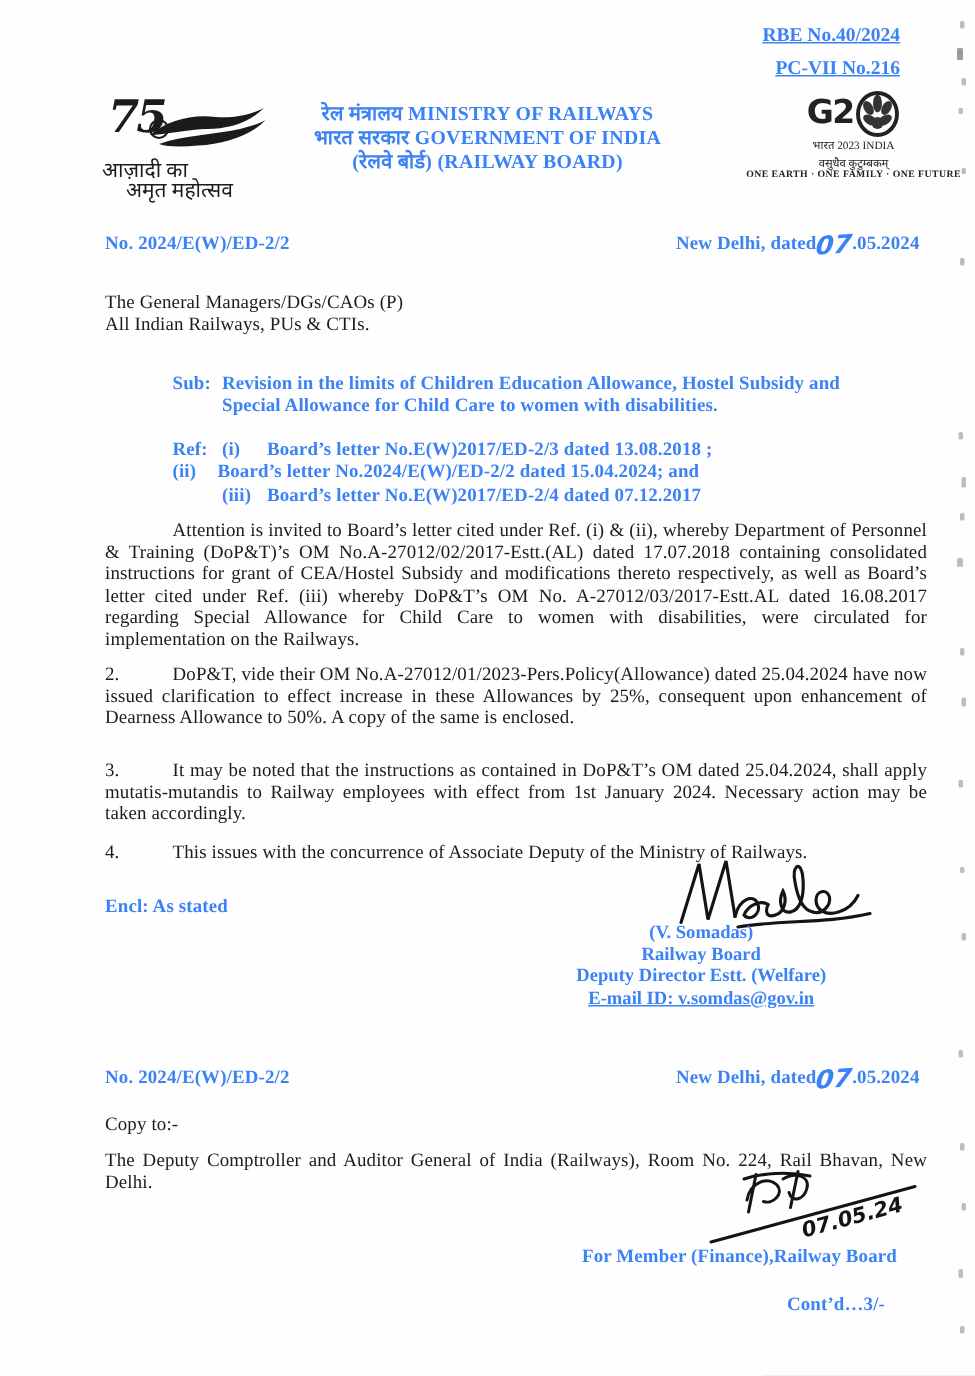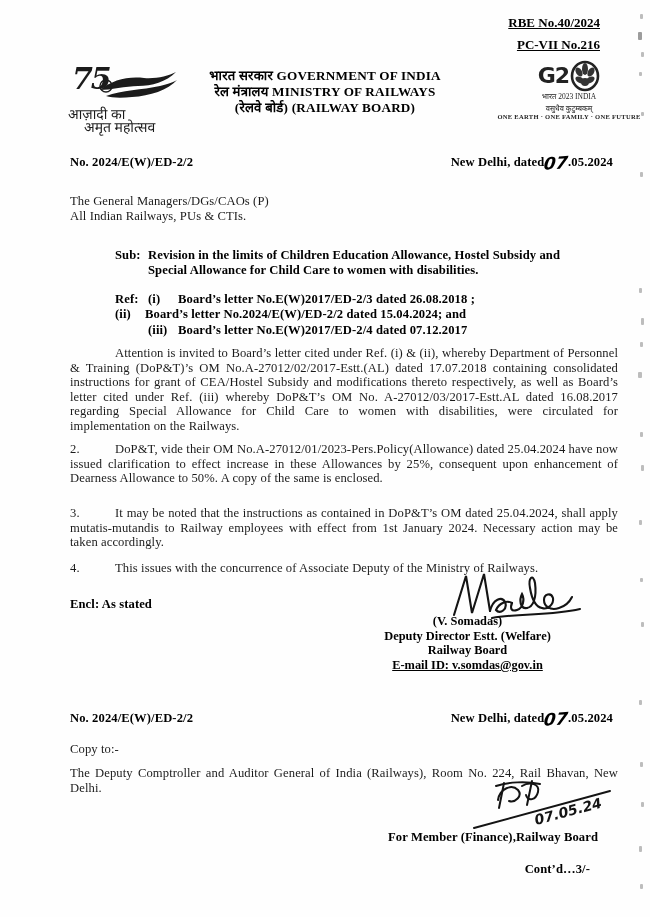--- a/index.html
+++ b/index.html
@@ -6,21 +6,21 @@
   .page{
     position:relative;
     width:650px;height:917px;
     margin:0 auto;
     background:#fefefe;
     font-family:"Liberation Serif", serif;
     color:#1b1b1b;
     overflow:hidden;
   }
   .abs{position:absolute;}
-  .b{font-weight:700;color:#000000;}
+  .b{font-weight:700;color:#3b82f6;}
   .u{text-decoration:underline;}
   .just{text-align:justify;}
   .ctr{text-align:center;}
   .rt{text-align:right;}
   .body-text{font-size:12.6px;line-height:14.6px;letter-spacing:.1px;}
   .para-num{display:inline-block;width:45px;font-size:12.6px;}
   .indent1{ text-indent:45px; }
   .refnos{font-size:13px;line-height:22px;}
   .hdr{font-size:13.2px;line-height:16px;letter-spacing:.2px;}
   .handwrit{
@@ -63,22 +63,22 @@
         <path d="M2 20 C14 10 30 6 46 8 C58 9 70 6 78 2 C68 12 54 16 40 16 C28 16 12 20 2 20 Z" fill="#1b1b1b"></path>
         <path d="M8 26 C24 20 44 20 62 16 C70 14 76 12 79 10 C70 20 52 26 34 27 C24 28 14 28 8 26 Z" fill="#1b1b1b"></path>
         <circle cx="8" cy="16" r="6" fill="none" stroke="#1b1b1b" stroke-width="1.4"></circle>
       </svg>
     </div>
     <div style="font-size:14px;">आज़ादी का</div>
     <div style="font-size:14px;padding-left:16px;">अमृत महोत्सव</div>
   </div>
 
   <div class="abs hdr b ctr" style="top:68px;left:190px;width:270px;">
+    <div>रेल मंत्रालय MINISTRY OF RAILWAYS</div>
     <div>भारत सरकार GOVERNMENT OF INDIA</div>
-    <div>रेल मंत्रालय MINISTRY OF RAILWAYS</div>
     <div>(रेलवे बोर्ड) (RAILWAY BOARD)</div>
   </div>
 
   <div class="abs ctr" style="top:60px;left:495px;width:148px;">
     <div style="display:flex;align-items:center;justify-content:center;">
       <span class="g20main">G2</span>
       <svg width="30" height="32" viewBox="0 0 30 32" style="margin-left:1px;">
         <ellipse cx="15" cy="16" rx="13" ry="14" fill="none" stroke="#222" stroke-width="2.6"></ellipse>
         <g fill="#333">
           <ellipse cx="15" cy="9" rx="3" ry="6"></ellipse>
@@ -106,21 +106,21 @@
   </div>
 
   <div class="abs b body-text" style="top:248px;left:115px;width:475px;">
     <span class="abs" style="left:0;top:0;">Sub:</span>
     <div style="margin-left:33px;width:420px;">Revision in the limits of Children Education Allowance, Hostel Subsidy and Special Allowance for Child Care to women with disabilities.</div>
   </div>
 
   <div class="abs b body-text" style="top:292px;left:115px;width:475px;line-height:15.4px;">
     <span class="abs" style="left:0;top:0;">Ref:</span>
     <div style="margin-left:33px;position:relative;">
-      <span style="display:inline-block;width:30px;">(i)</span><span>Board’s letter No.E(W)2017/ED-2/3  dated 26.08.2018 ;</span>
+      <span style="display:inline-block;width:30px;">(i)</span><span>Board’s letter No.E(W)2017/ED-2/3  dated 13.08.2018 ;</span>
     </div>
     <div style="position:relative;">
       <span style="display:inline-block;width:30px;">(ii)</span><span>Board’s letter No.2024/E(W)/ED-2/2  dated 15.04.2024; and</span>
     </div>
     <div style="margin-left:33px;position:relative;">
       <span style="display:inline-block;width:30px;">(iii)</span><span>Board’s letter No.E(W)2017/ED-2/4   dated 07.12.2017</span>
     </div>
   </div>
 
   <div class="abs body-text just indent1" style="top:346px;left:70px;width:548px;">Attention is invited to Board’s letter cited under Ref. (i) &amp; (ii), whereby Department of Personnel &amp; Training (DoP&amp;T)’s OM No.A-27012/02/2017-Estt.(AL) dated 17.07.2018 containing  consolidated instructions for grant of CEA/Hostel Subsidy and modifications thereto respectively, as well as Board’s letter cited under Ref. (iii) whereby DoP&amp;T’s OM No. A-27012/03/2017-Estt.AL  dated 16.08.2017 regarding Special Allowance for Child Care to women with disabilities, were circulated for implementation on the Railways.</div>
@@ -145,22 +145,22 @@
       <path d="M42 41 C45 29 54 26 57 32 C60 39 52 45 48 40 C51 33 59 30 64 33"></path>
       <path d="M64 33 C62 38 63 42 69 40 C75 38 77 30 74 24 C71 30 72 39 79 38"></path>
       <path d="M79 38 C85 37 89 28 87 13 C85 3 80 8 82 18 C84 30 88 37 94 38"></path>
       <path d="M94 38 C100 40 106 34 105 28 C103 22 96 24 96 30 C96 36 102 41 111 38 C118 36 122 31 124 27"></path>
       <path d="M44 48 C72 43 102 46 132 39"></path>
     </g>
   </svg>
 
   <div class="abs b sig-lines ctr" style="top:614px;left:345px;width:245px;">
     <div>(V. Somadas)</div>
+    <div>Railway Board</div>
     <div>Deputy Director Estt. (Welfare)</div>
-    <div>Railway Board</div>
     <div class="u">E-mail ID: v.somdas@gov.in</div>
   </div>
 
   <div class="abs b body-text" style="top:711px;left:70px;">No. 2024/E(W)/ED-2/2</div>
   <div class="abs b body-text rt" style="top:711px;right:37px;">
     <span>New Delhi, dated</span><span class="handwrit">07</span><span>.05.2024</span>
   </div>
 
   <div class="abs body-text" style="top:742px;left:70px;">Copy to:-</div>
   <div class="abs body-text just" style="top:766px;left:70px;width:548px;">The Deputy Comptroller and Auditor General of India (Railways), Room No. 224, Rail Bhavan, New Delhi.</div>

